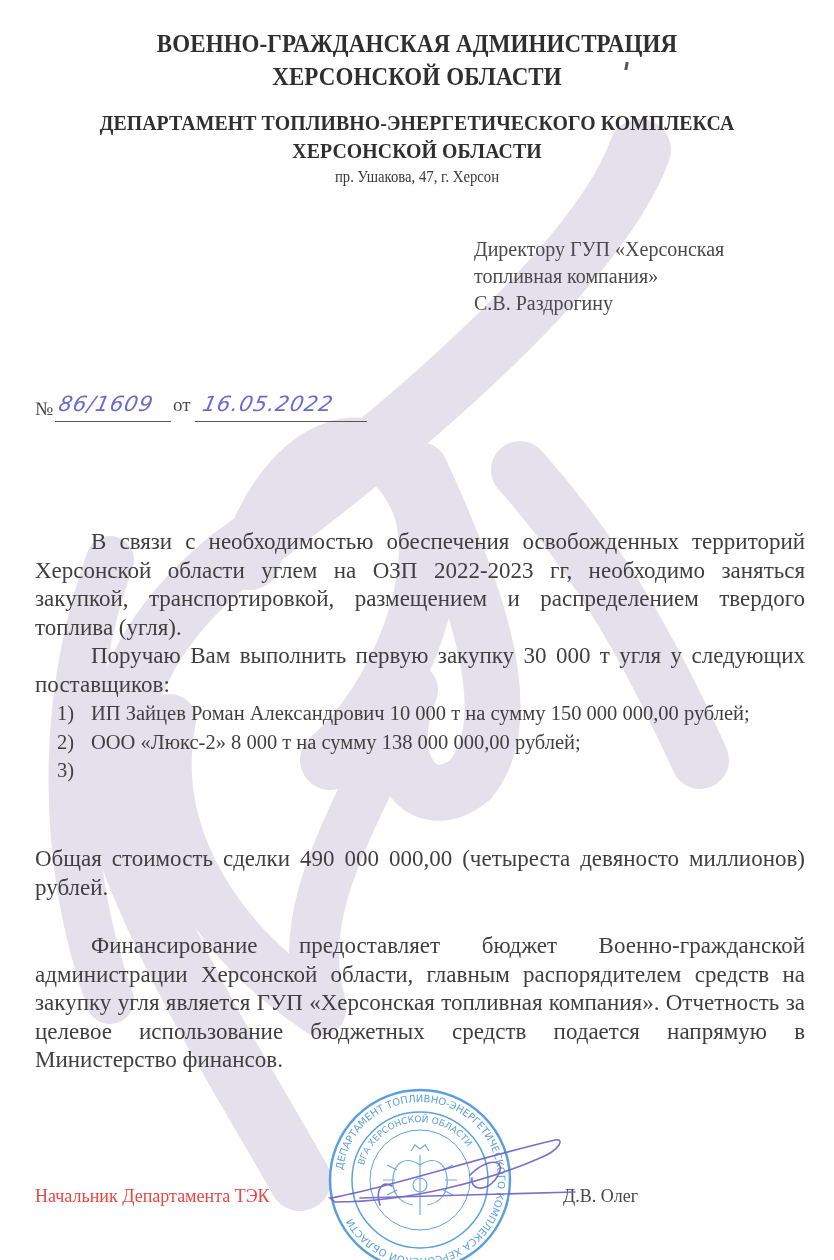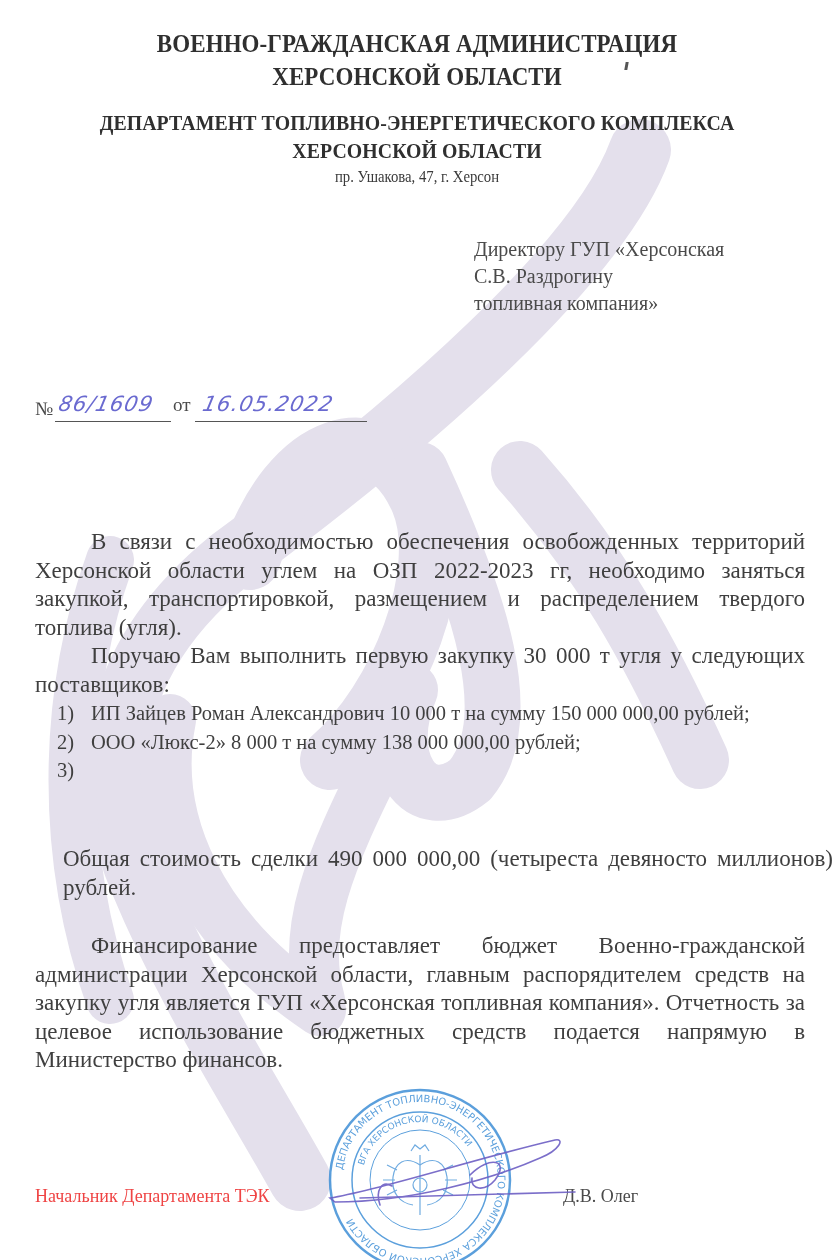--- a/index.html
+++ b/index.html
@@ -115,21 +115,21 @@
     }
     .supplier-list li {
       position: relative;
       padding-left: 56px;
       text-align: justify;
     }
     .supplier-list li .num {
       position: absolute;
       left: 22px; top: 0;
     }
-    .p3 { top: 845px; margin-left: 28px; }
+    .p3 { top: 845px; }
     .p4 { top: 932px; }
     .sign-title {
       position: absolute;
       left: 35px; top: 1186px;
       font-size: 18px;
       color: #ef4444;
     }
     .sign-name {
       position: absolute;
       left: 563px; top: 1186px;
@@ -175,22 +175,22 @@
 
   <div class="hdr l1">ВОЕННО-ГРАЖДАНСКАЯ АДМИНИСТРАЦИЯ</div>
   <div class="hdr l2">ХЕРСОНСКОЙ ОБЛАСТИ</div>
   <div class="tick-mark"></div>
   <div class="hdr l3">ДЕПАРТАМЕНТ ТОПЛИВНО-ЭНЕРГЕТИЧЕСКОГО КОМПЛЕКСА</div>
   <div class="hdr l4">ХЕРСОНСКОЙ ОБЛАСТИ</div>
   <div class="addr">пр. Ушакова, 47, г. Херсон</div>
 
   <div class="addressee">
     <div>Директору ГУП «Херсонская</div>
+    <div>топливная компания»</div>
     <div>С.В. Раздрогину</div>
-    <div>топливная компания»</div>
   </div>
 
   <div class="regline">
     <span class="no">№</span>
     <span class="hand num">86/1609</span>
     <span class="u1"></span>
     <span class="from">от</span>
     <span class="hand date">16.05.2022</span>
     <span class="u2"></span>
   </div>

